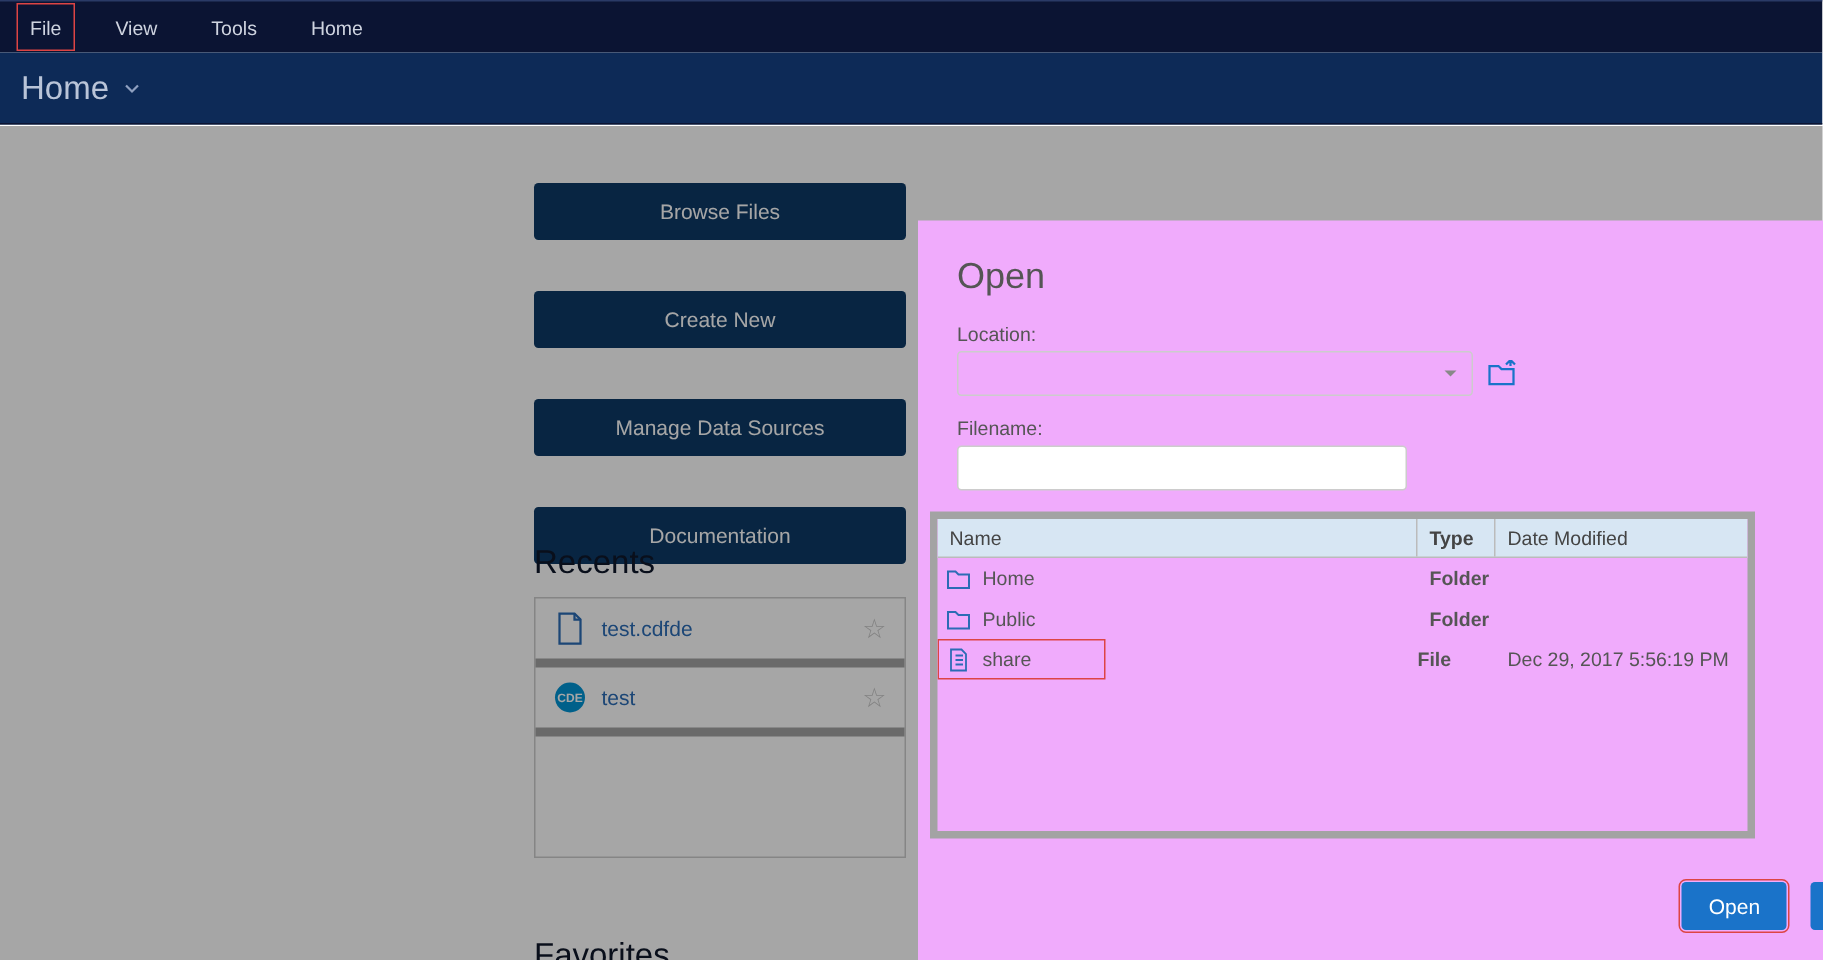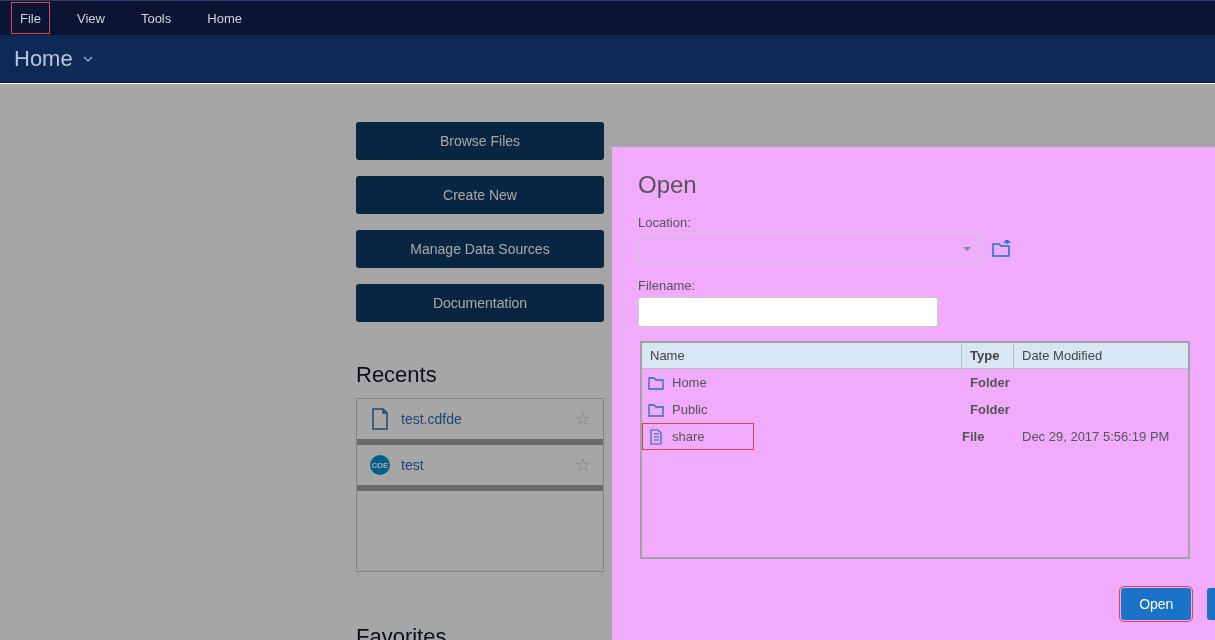--- a/index.html
+++ b/index.html
@@ -56,21 +56,21 @@
     background: #fff;
     padding: 0;
   }
   .btn-col {
     position: absolute;
     left: 356px;
     top: 38px;
     width: 248px;
     display: flex;
     flex-direction: column;
-    gap: 16px;
+    gap: 34px;
   }
   .big-btn {
     background: #0d3a66;
     color: #fff;
     font-size: 14px;
     height: 38px;
     display: flex;
     align-items: center;
     justify-content: center;
     border-radius: 3px;
@@ -152,22 +152,22 @@
     border-radius: 3px;
     display: flex;
     align-items: center;
     justify-content: flex-end;
     padding: 0 8px;
   }
   .select-chev { color: #888; }
   .folder-up-icon { color: #1a73c9; }
 
   .file-table {
-    margin: 0 28px;
-    border: 2px solid #a3a3a3;
+    margin: 0 8px;
+    border: 5px solid #a3a3a3;
     width: 550px;
     height: 218px;
     overflow: hidden;
   }
   .ft-header {
     display: flex;
     background: #d7e6f3;
     border-bottom: 1px solid #bbb;
     height: 26px;
     align-items: center;

